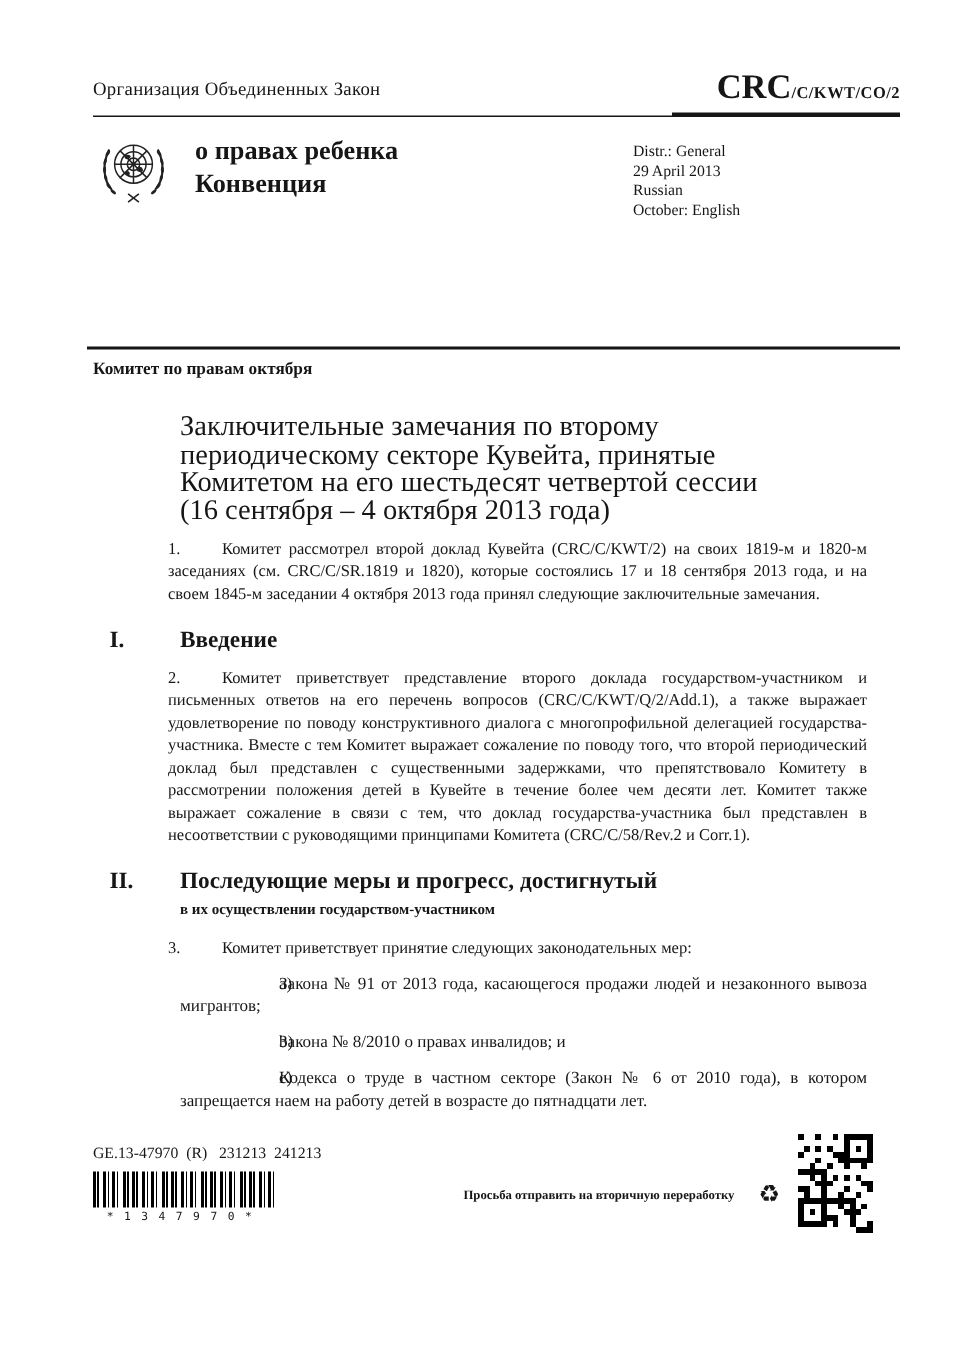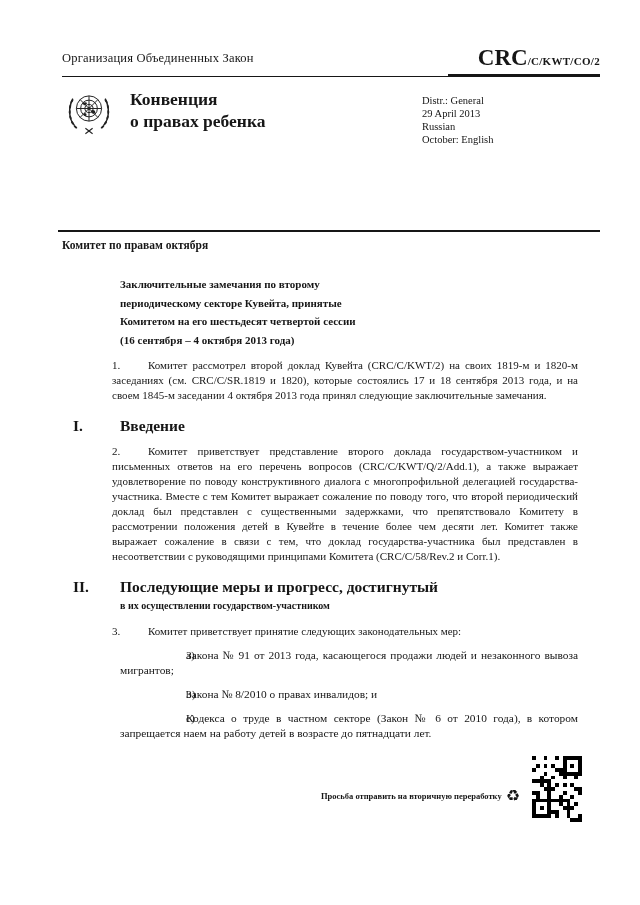--- a/index.html
+++ b/index.html
@@ -23,38 +23,38 @@
   .emblem{width:54px;height:54px;flex-shrink:0}
   .masthead-title{margin-left:14px;font-size:17.5px;font-weight:bold;line-height:22px;padding-top:2px}
   .distr{margin-left:auto;width:178px;font-size:10.5px;line-height:13px;padding-top:8px}
 
   
   .mid-rule{margin:84px 40px 0 58px;border-top:2px solid #161616}
   .committee{margin:7px 40px 0 62px;font-size:11.5px;font-weight:bold}
 
   
   .content{margin:0 62px}
-  .title-block{margin:24px 0 0 58px;font-size:11px;font-weight:bold;line-height:18.5px}
+  .title-block{margin:24px 0 0 58px;font-size:19px;font-weight:normal;line-height:18.5px}
   .para{margin:9px 0 0 50px;font-size:11px;line-height:15px;text-align:justify}
   .pnum{display:inline-block;width:36px}
   .heading{margin:13px 0 0 11px;display:flex;font-size:15.5px;font-weight:bold;line-height:19px}
   .hnum{width:47px;flex-shrink:0}
   .heading-cont{margin-left:58px;font-size:10px;font-weight:bold;line-height:19px}
   .item{margin:9px 0 0 58px;font-size:11.4px;line-height:15px;text-align:justify;text-indent:33px}
   .item .pnum{width:33px}
 
   
   .footer{position:absolute;left:62px;top:764px}
   .ge-line{white-space:pre;font-size:10.5px}
   .barcode{margin-top:6px;width:122px;height:24px;
     background:repeating-linear-gradient(90deg,#000 0 2px,#fff 2px 3px,#000 3px 4px,#fff 4px 7px,#000 7px 9px,#fff 9px 10px,#000 10px 11px,#fff 11px 13px);}
   .barcode-digits{width:122px;margin-top:1px;text-align:center;
     font-family:"DejaVu Sans Mono",monospace;font-size:7.5px;letter-spacing:7px;white-space:nowrap}
   .recycle{position:absolute;top:788px;left:280px;width:240px;display:flex;align-items:center;
-    justify-content:flex-end;gap:4px;font-size:8.5px;font-weight:bold}
+    justify-content:flex-end;gap:16px;font-size:8.5px;font-weight:bold}
   .recycle-glyph{font-size:16px;font-weight:normal;line-height:16px;font-family:"DejaVu Sans",sans-serif}
   .qr{position:absolute;left:532px;top:756px;width:50px;height:66px}
 </style>
 </head>
 <body>
 
 <div class="page">
 
   <div class="header-row">
     <div class="org-name">Организация Объединенных Закон</div>
@@ -99,22 +99,22 @@
         <ellipse cx="50.6" cy="35" rx="2.4" ry="1.1" transform="rotate(105 50.6 35)"></ellipse>
         <ellipse cx="48.4" cy="41" rx="2.4" ry="1.1" transform="rotate(125 48.4 41)"></ellipse>
         <ellipse cx="45" cy="45.5" rx="2.4" ry="1.1" transform="rotate(140 45 45.5)"></ellipse>
       </g>
       <g fill="none" stroke="#222" stroke-width="1.2">
         <path d="M26,47 l8,6"></path>
           <path d="M34,47 l-8,6"></path>
       </g>
     </svg>
     <div class="masthead-title">
+      <div>о правах ребенка</div>
       <div>Конвенция</div>
-      <div>о правах ребенка</div>
     </div>
     <div class="distr">
       <div>Distr.: General</div>
       <div>29 April 2013</div>
       <div>Russian</div>
       <div>October: English</div>
     </div>
   </div>
 
   <div class="mid-rule"></div>
@@ -147,20 +147,25 @@
     <div class="para"><span class="pnum">3.</span><span>Комитет приветствует принятие следующих законодательных мер:</span></div>
 
     <div class="item"><span class="pnum">a)</span><span>Закона № 91 от 2013 года, касающегося продажи людей и незаконного вывоза мигрантов;</span></div>
 
     <div class="item"><span class="pnum">b)</span><span>Закона № 8/2010 о правах инвалидов; и</span></div>
 
     <div class="item"><span class="pnum">c)</span><span>Кодекса о труде в частном секторе (Закон № 6 от 2010 года), в котором запрещается наем на работу детей в возрасте до пятнадцати лет.</span></div>
 
   </div>
 
+  <div class="footer">
+    <div class="ge-line">GE.13-47970  (R)   231213  241213</div>
+    <div class="barcode"></div>
+    <div class="barcode-digits">*1347970*</div>
+  </div>
 
   <div class="recycle">
     <span>Просьба отправить на вторичную переработку</span>
     <span class="recycle-glyph">♻</span>
   </div>
 
   <svg class="qr" id="qr-svg" viewBox="0 0 13 17" shape-rendering="crispEdges">
       <rect x="0" y="0" width="1" height="1" fill="#000"></rect>
       <rect x="3" y="0" width="1" height="1" fill="#000"></rect>
       <rect x="6" y="0" width="1" height="1" fill="#000"></rect>

